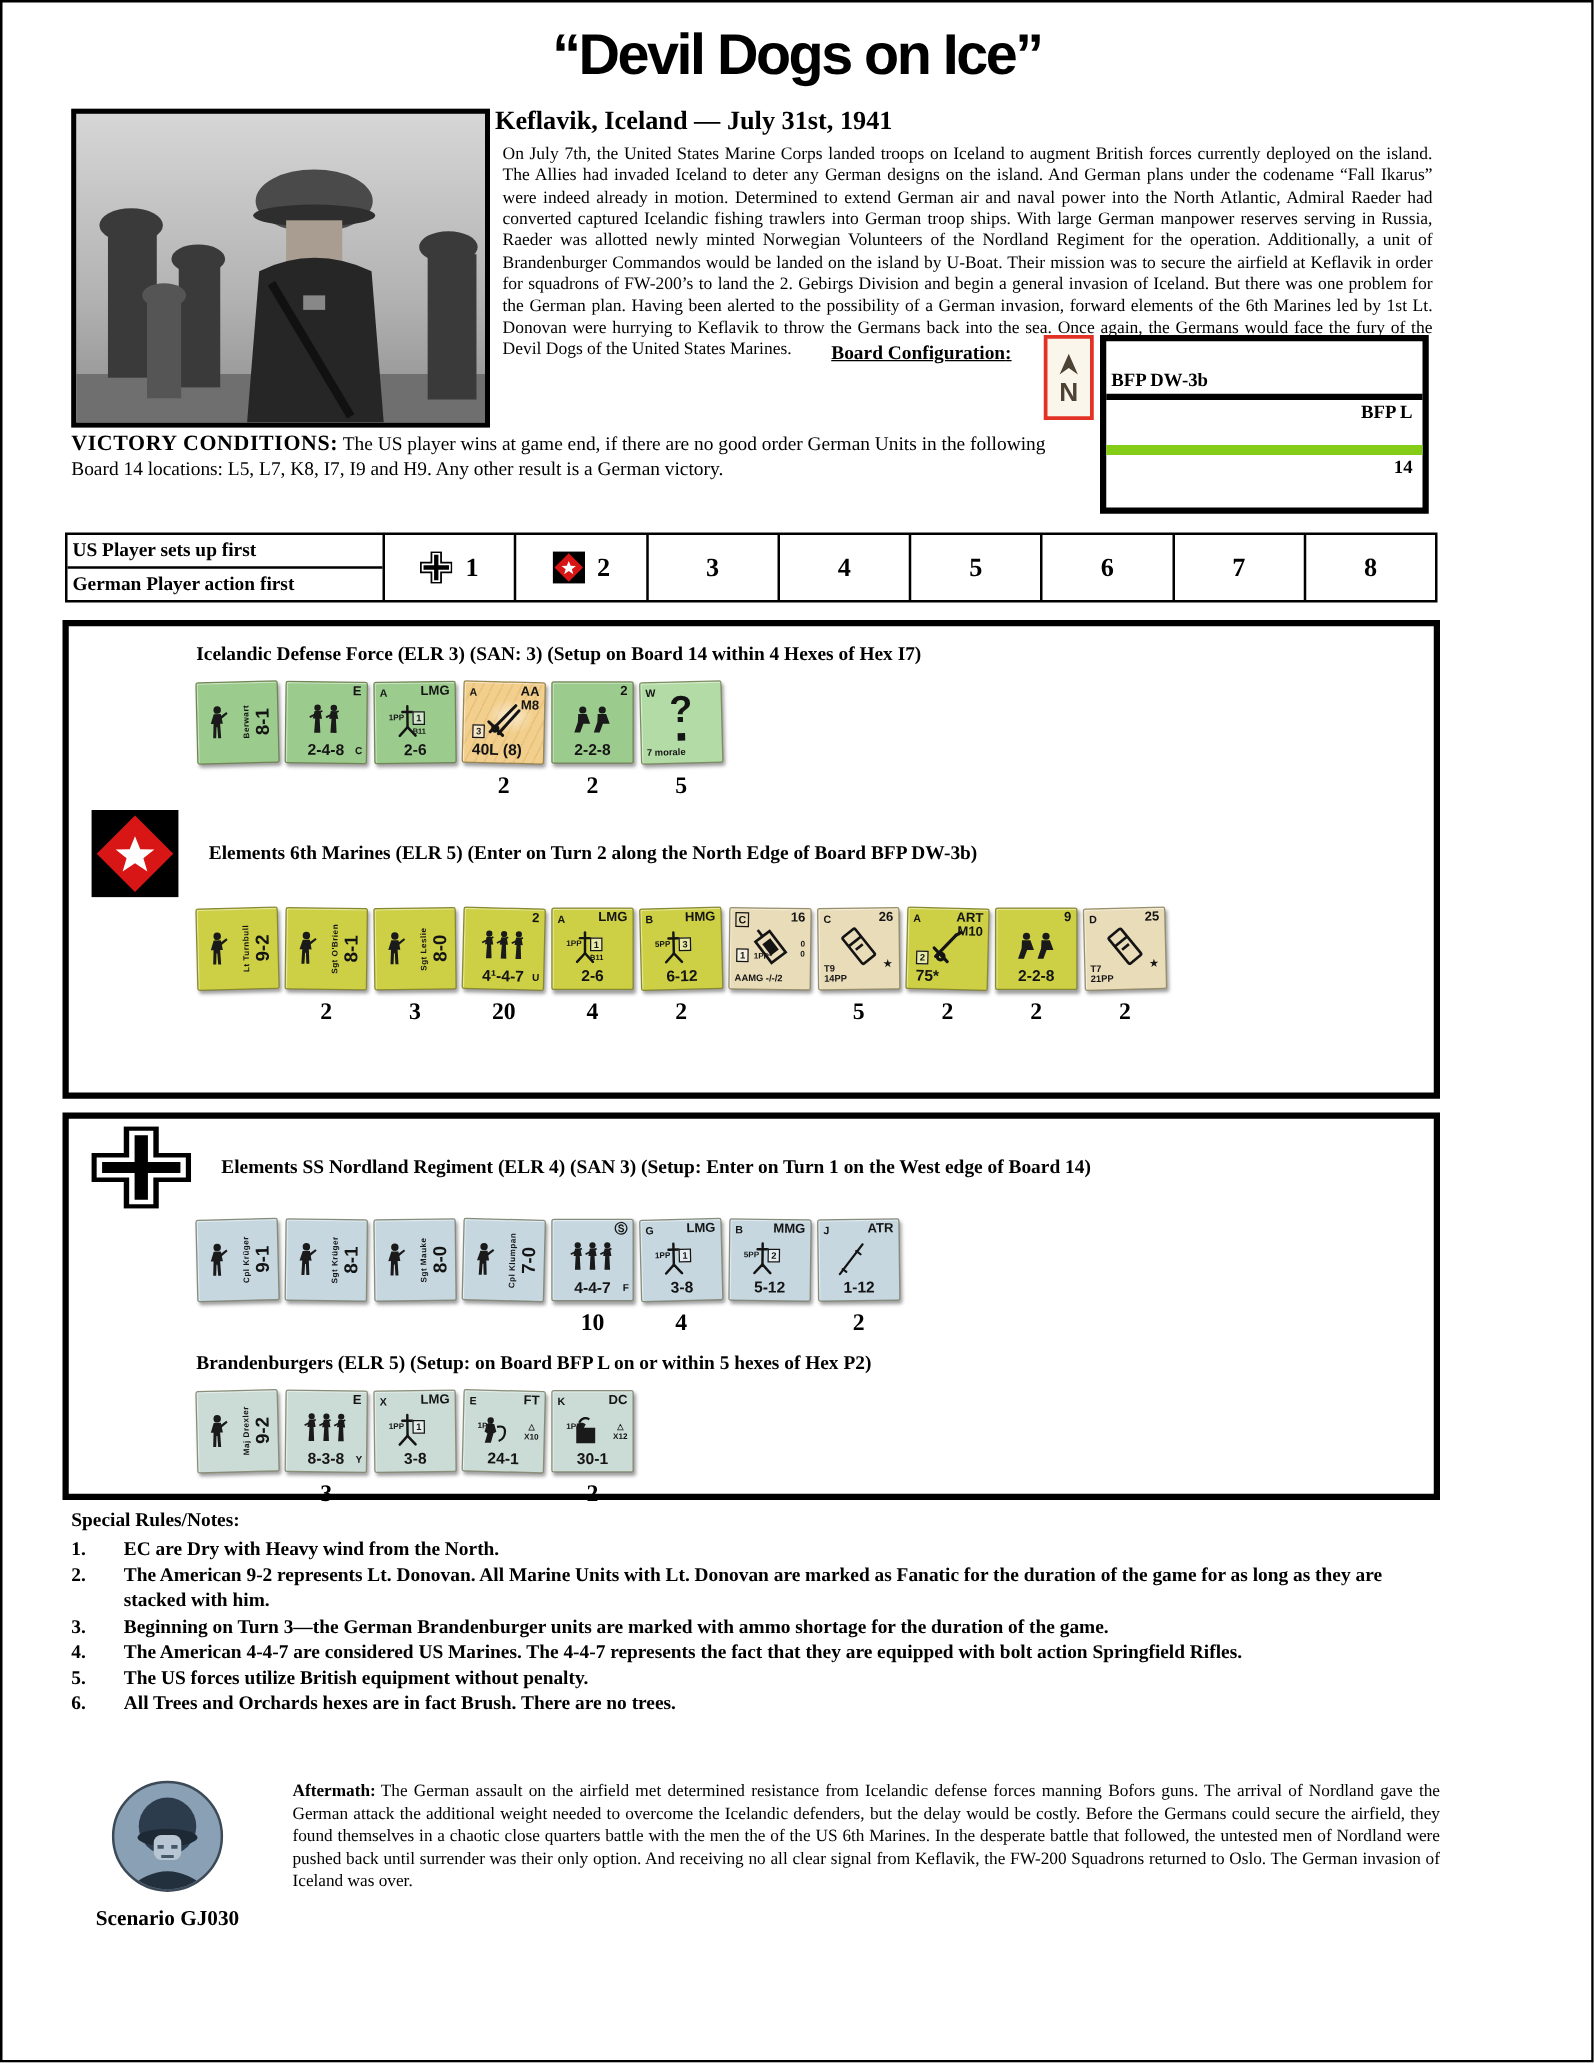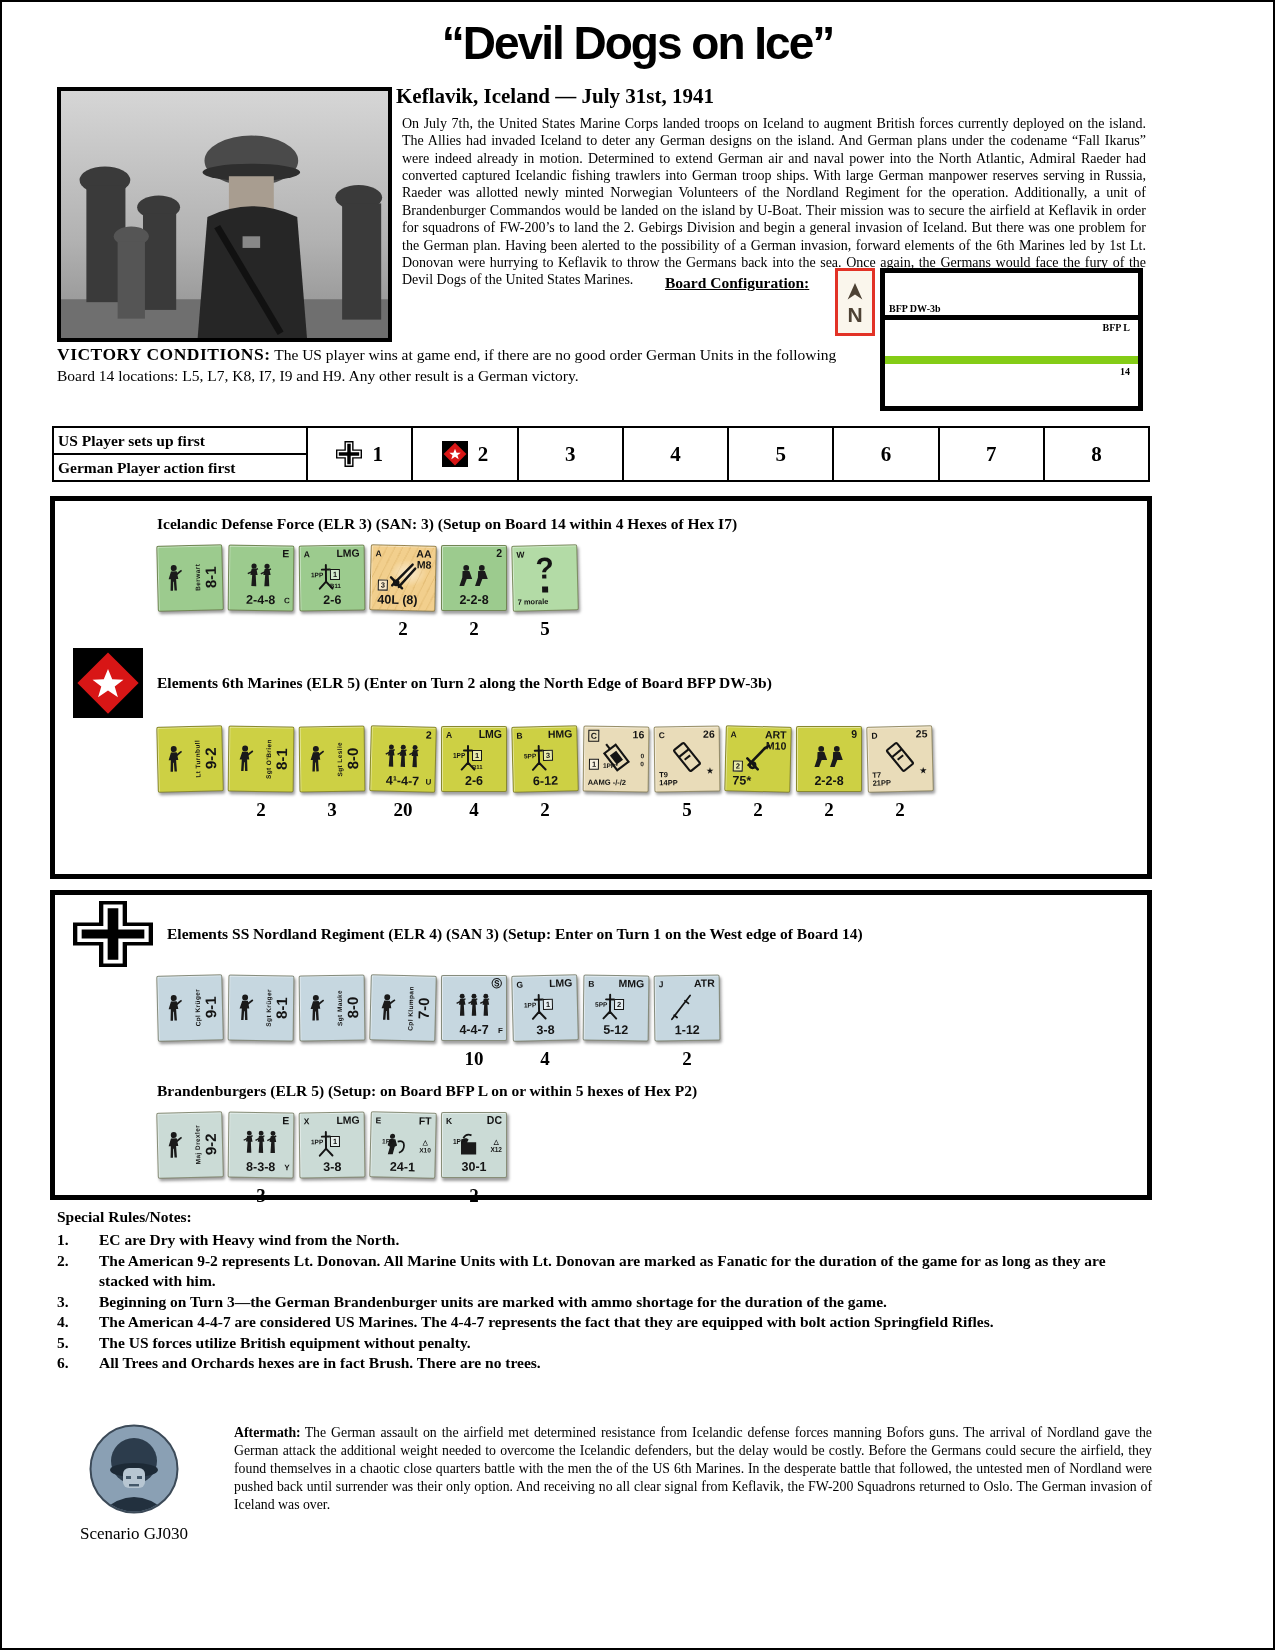--- a/index.html
+++ b/index.html
@@ -22,21 +22,21 @@
   .bc-label{position:absolute;left:663px;top:272px;font-weight:bold;font-size:15.5px;}
   .bc-label span{text-decoration:underline;}
   .north{position:absolute;left:833px;top:266px;width:34px;height:62px;
          border:3px solid #e23226;background:#faf6ec;display:flex;flex-direction:column;
          align-items:center;justify-content:center;gap:0;}
   .north svg{width:22px;height:26px;}
   .north .nletter{font-family:"Liberation Sans",sans-serif;font-weight:bold;
                   font-size:21px;color:#4d4234;line-height:.8;}
   .boards{position:absolute;left:878px;top:266px;width:263px;border:5px solid #000;
           box-sizing:border-box;background:#fff;}
-  .b-row{position:relative;font-weight:bold;font-size:10px;}
+  .b-row{position:relative;font-weight:bold;font-size:15px;}
   .b-row.r1{height:42px;border-bottom:5px solid #000;}
   .b-row.r2{height:36px;border-bottom:8px solid #84cc16;}
   .b-row.r3{height:42px;}
   .b-row .lab-left{position:absolute;left:4px;bottom:1px;}
   .b-row .lab-right{position:absolute;right:8px;top:2px;}
 
   
   .victory{position:absolute;left:55px;top:341px;width:800px;font-size:15.5px;line-height:1.32;}
   .victory b{font-size:17.5px;letter-spacing:.5px;}
 
@@ -51,21 +51,21 @@
   .tcell{flex:1;display:flex;align-items:center;justify-content:center;gap:10px;
          font-size:21px;font-weight:bold;}
   .tcell + .tcell{border-left:2px solid #000;}
   .tcell svg{width:26px;height:26px;}
 
   
   .oob-box{position:absolute;left:48px;width:1102px;border:5px solid #000;box-sizing:border-box;}
   .box-allied{top:494px;height:383px;}
   .box-german{top:888px;height:310px;}
   .grp-title{margin:14px 0 12px 102px;font-weight:bold;font-size:15.5px;}
-  .grp-head{display:flex;align-items:center;margin:6px 16px 8px 18px;gap:14px;}
+  .grp-head{display:flex;align-items:center;margin:6px 16px 8px 18px;gap:24px;}
   .grp-head .grp-title{margin:0;}
   .insignia{width:70px;height:70px;flex:none;}
   .insignia svg{width:100%;height:100%;}
   .cross-icon{width:80px;height:66px;flex:none;}
   .cross-icon svg{width:100%;height:100%;}
 
   .crow{display:flex;gap:5px;margin-left:102px;align-items:flex-start;}
   .ccell{display:flex;flex-direction:column;align-items:center;width:66px;flex:none;}
   .cqty{height:24px;margin-top:7px;font-weight:bold;font-size:19px;
         font-family:"Liberation Serif",serif;}
@@ -119,21 +119,21 @@
            font-weight:bold;font-size:15.5px;line-height:1.32;}
   .sr-head{margin-bottom:3px;}
   .sr-item{display:flex;}
   .sr-num{width:42px;flex:none;}
   .sr-text{flex:1;}
 
   
   .footer{position:absolute;left:48px;top:1422px;width:1102px;}
   .logo-col{position:absolute;left:4px;top:0;width:160px;text-align:center;}
   .logo-col svg{width:90px;height:90px;}
-  .scenario-id{font-weight:normal;font-size:17px;margin-top:6px;}
+  .scenario-id{font-weight:bold;font-size:17px;margin-top:6px;}
   .aftermath{margin-left:184px;width:918px;font-size:13.8px;line-height:1.3;text-align:justify;}
   .aftermath b{margin-right:4px;}
   .hidden-defs{position:absolute;width:0;height:0;overflow:hidden;}
 </style>
 </head>
 <body>
 
 <svg class="hidden-defs" aria-hidden="true">
   <defs>
     <symbol id="i-leader" viewBox="0 0 20 26">

